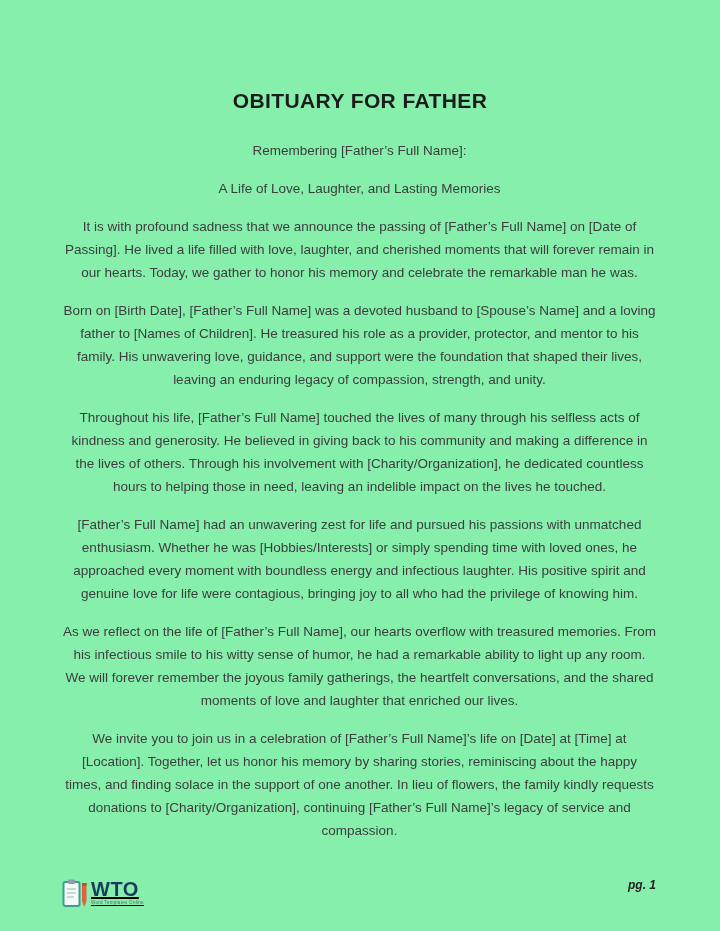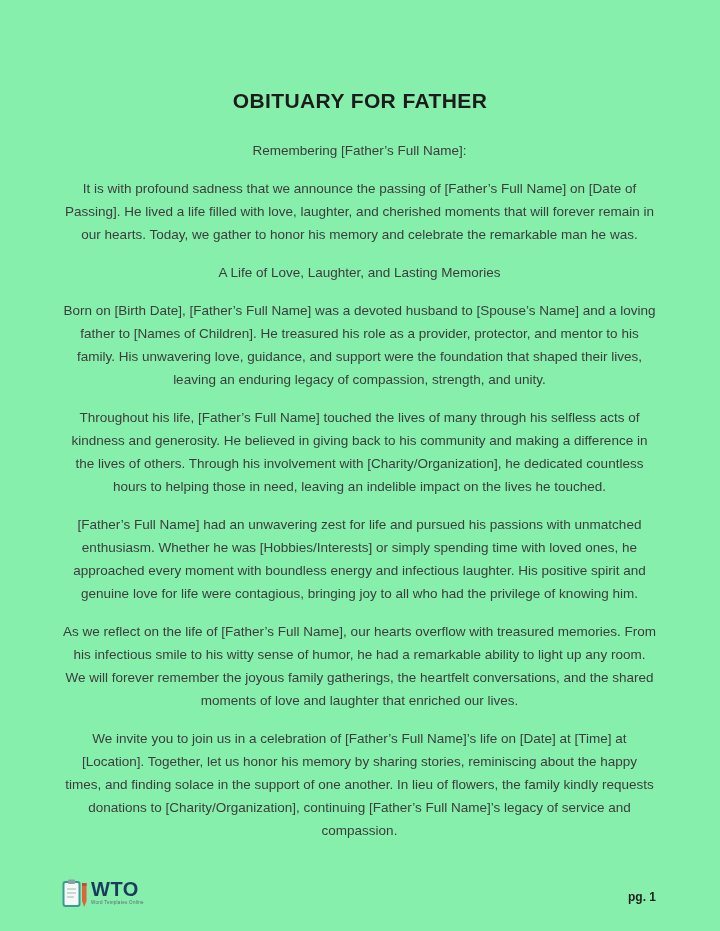--- a/index.html
+++ b/index.html
@@ -31,55 +31,56 @@
   .content p { margin: 0 0 15px 0; text-align: center; }
   .footer {
     position: absolute;
     left: 62px;
     right: 64px;
     bottom: 22px;
     display: flex;
     justify-content: space-between;
     align-items: flex-start;
   }
-  .logo { display: flex; align-items: flex-start; }
+  .logo { display: flex; align-items: flex-start; text-decoration: underline; }
   .logo-icon { width: 27px; height: 31px; display: block; }
   .logo-text-block { margin-left: 2px; margin-top: 2px; }
   .logo-wto {
     font-size: 20px;
     font-weight: bold;
     color: #1c3a5e;
     line-height: 19px;
     letter-spacing: 0.5px;
   }
   .logo-tagline {
     font-size: 4.5px;
     color: #5a6a72;
     letter-spacing: 0.3px;
     margin-top: 1px;
     white-space: nowrap;
   }
   .page-num {
     font-size: 12px;
     font-weight: bold;
     color: #1f1f1f;
-    margin-top: 12px;
+    margin-top: 0;
+    font-style: italic;
   }
 </style>
 </head>
 <body>
 
 <div class="page">
 
   <div class="doc-title">OBITUARY FOR FATHER</div>
 
   <div class="content">
     <p>Remembering [Father’s Full Name]:</p>
+    <p>A Life of Love, Laughter, and Lasting Memories</p>
     <p>It is with profound sadness that we announce the passing of [Father’s Full Name] on [Date of Passing]. He lived a life filled with love, laughter, and cherished moments that will forever remain in our hearts. Today, we gather to honor his memory and celebrate the remarkable man he was.</p>
-    <p>A Life of Love, Laughter, and Lasting Memories</p>
     <p>Born on [Birth Date], [Father’s Full Name] was a devoted husband to [Spouse’s Name] and a loving father to [Names of Children]. He treasured his role as a provider, protector, and mentor to his family. His unwavering love, guidance, and support were the foundation that shaped their lives, leaving an enduring legacy of compassion, strength, and unity.</p>
     <p>Throughout his life, [Father’s Full Name] touched the lives of many through his selfless acts of kindness and generosity. He believed in giving back to his community and making a difference in the lives of others. Through his involvement with [Charity/Organization], he dedicated countless hours to helping those in need, leaving an indelible impact on the lives he touched.</p>
     <p>[Father’s Full Name] had an unwavering zest for life and pursued his passions with unmatched enthusiasm. Whether he was [Hobbies/Interests] or simply spending time with loved ones, he approached every moment with boundless energy and infectious laughter. His positive spirit and genuine love for life were contagious, bringing joy to all who had the privilege of knowing him.</p>
     <p>As we reflect on the life of [Father’s Full Name], our hearts overflow with treasured memories. From his infectious smile to his witty sense of humor, he had a remarkable ability to light up any room. We will forever remember the joyous family gatherings, the heartfelt conversations, and the shared moments of love and laughter that enriched our lives.</p>
     <p>We invite you to join us in a celebration of [Father’s Full Name]’s life on [Date] at [Time] at [Location]. Together, let us honor his memory by sharing stories, reminiscing about the happy times, and finding solace in the support of one another. In lieu of flowers, the family kindly requests donations to [Charity/Organization], continuing [Father’s Full Name]’s legacy of service and compassion.</p>
   </div>
 
   <div class="footer">
     <div class="logo">
       <svg class="logo-icon" viewBox="0 0 27 31" xmlns="http://www.w3.org/2000/svg">

